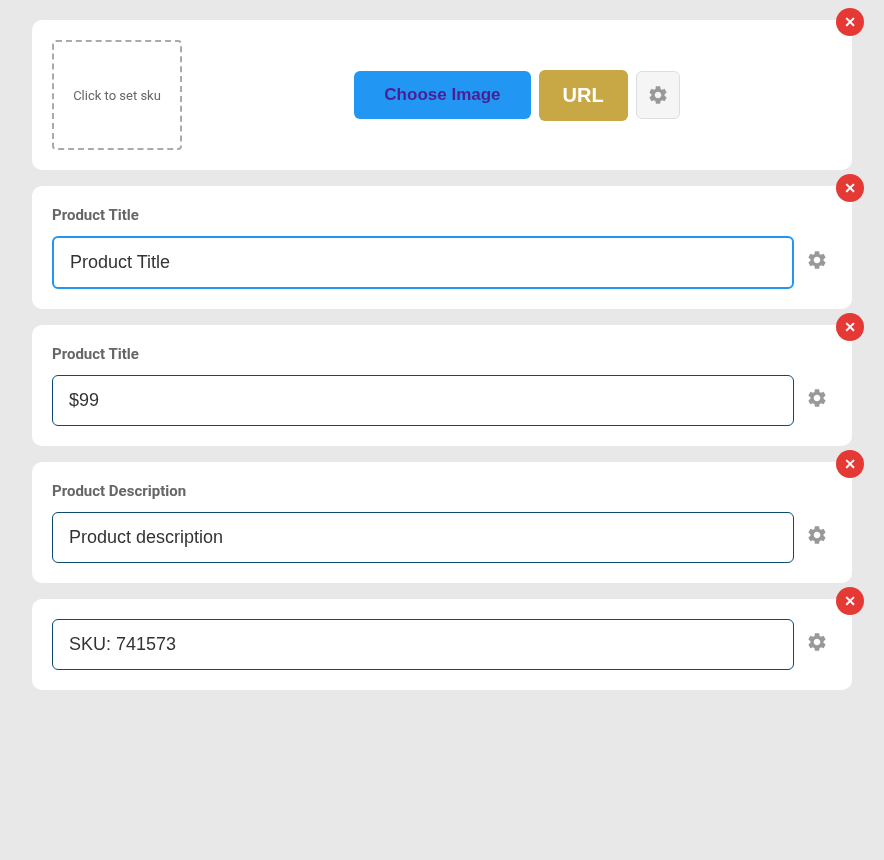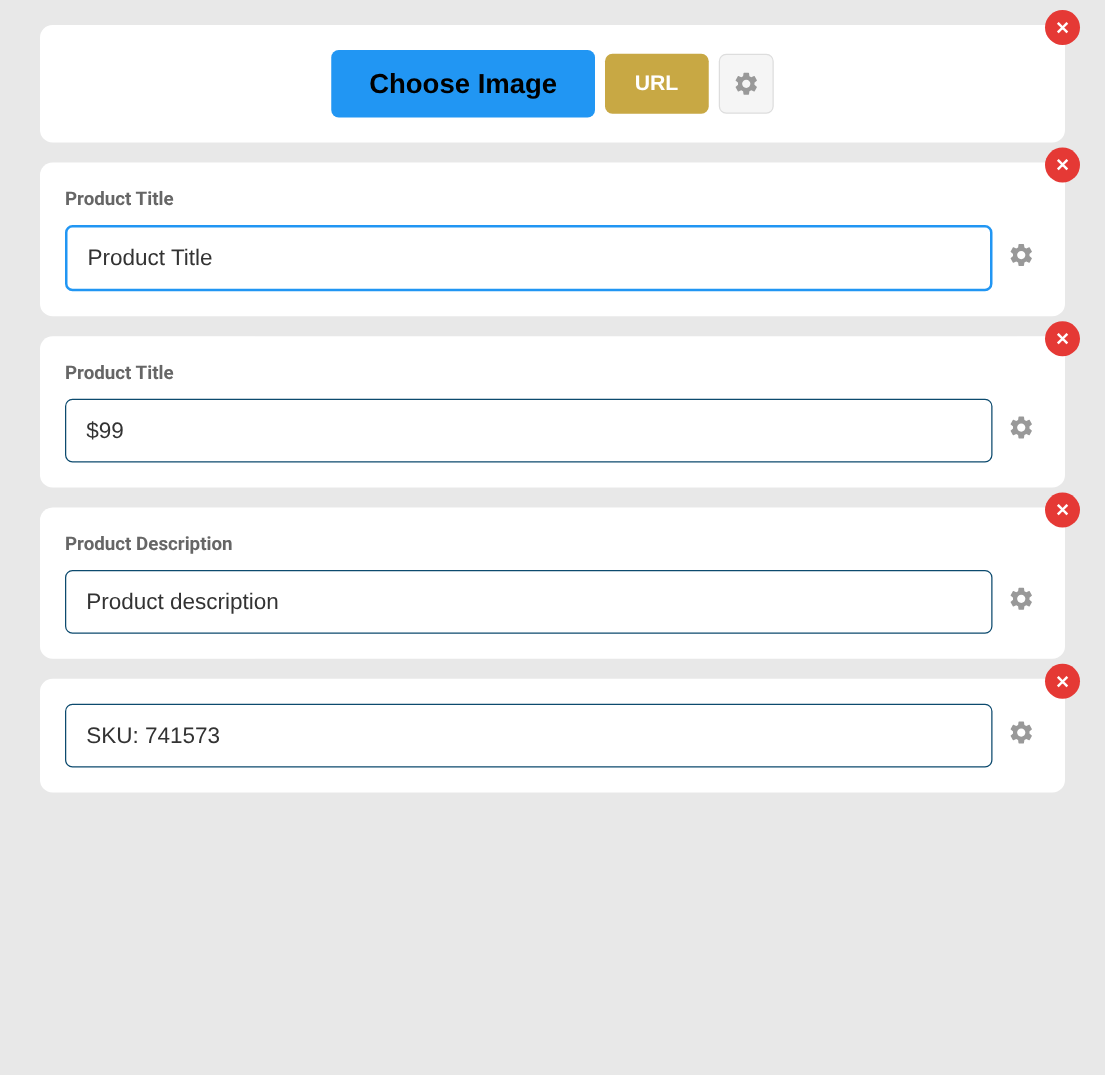--- a/index.html
+++ b/index.html
@@ -79,37 +79,37 @@
     .image-actions {
       display: flex;
       align-items: center;
       gap: 8px;
       flex: 1;
       justify-content: center;
     }
 
     .btn-choose-image {
       background: #2196F3;
-      color: #000000;
+      color: #4c1d95;
       border: none;
       border-radius: 6px;
       padding: 14px 30px;
-      font-size: 22px;
+      font-size: 17px;
       font-weight: 600;
       cursor: pointer;
       white-space: nowrap;
     }
 
     .btn-url {
       background: #C8A844;
       color: white;
       border: none;
       border-radius: 6px;
       padding: 14px 24px;
-      font-size: 17px;
+      font-size: 20px;
       font-weight: 600;
       cursor: pointer;
     }
 
     .gear-btn {
       background: #f5f5f5;
       border: 1px solid #ddd;
       border-radius: 6px;
       width: 44px;
       height: 48px;
@@ -164,20 +164,23 @@
       height: 22px;
       fill: #999;
     }
   </style>
 </head>
 <body>
 
 <div class="card">
   <button class="close-btn"></button>
   <div class="image-card">
+    <div class="image-placeholder">
+      <span>Click to set sku</span>
+    </div>
     <div class="image-actions">
       <button class="btn-choose-image">Choose Image</button>
       <button class="btn-url">URL</button>
       <button class="gear-btn">
         <svg class="gear-icon-svg" viewBox="0 0 24 24" xmlns="http://www.w3.org/2000/svg">
           <path d="M19.14,12.94c0.04-0.3,0.06-0.61,0.06-0.94c0-0.32-0.02-0.64-0.07-0.94l2.03-1.58c0.18-0.14,0.23-0.41,0.12-0.61 l-1.92-3.32c-0.12-0.22-0.37-0.29-0.59-0.22l-2.39,0.96c-0.5-0.38-1.03-0.7-1.62-0.94L14.4,2.81c-0.04-0.24-0.24-0.41-0.48-0.41 h-3.84c-0.24,0-0.43,0.17-0.47,0.41L9.25,5.35C8.66,5.59,8.12,5.92,7.63,6.29L5.24,5.33c-0.22-0.08-0.47,0-0.59,0.22L2.74,8.87 C2.62,9.08,2.66,9.34,2.86,9.48l2.03,1.58C4.84,11.36,4.8,11.69,4.8,12s0.02,0.64,0.07,0.94l-2.03,1.58 c-0.18,0.14-0.23,0.41-0.12,0.61l1.92,3.32c0.12,0.22,0.37,0.29,0.59,0.22l2.39-0.96c0.5,0.38,1.03,0.7,1.62,0.94l0.36,2.54 c0.05,0.24,0.24,0.41,0.48,0.41h3.84c0.24,0,0.44-0.17,0.47-0.41l0.36-2.54c0.59-0.24,1.13-0.56,1.62-0.94l2.39,0.96 c0.22,0.08,0.47,0,0.59-0.22l1.92-3.32c0.12-0.22,0.07-0.47-0.12-0.61L19.14,12.94z M12,15.6c-1.98,0-3.6-1.62-3.6-3.6 s1.62-3.6,3.6-3.6s3.6,1.62,3.6,3.6S13.98,15.6,12,15.6z"></path>
         </svg>
       </button>
     </div>
   </div>

